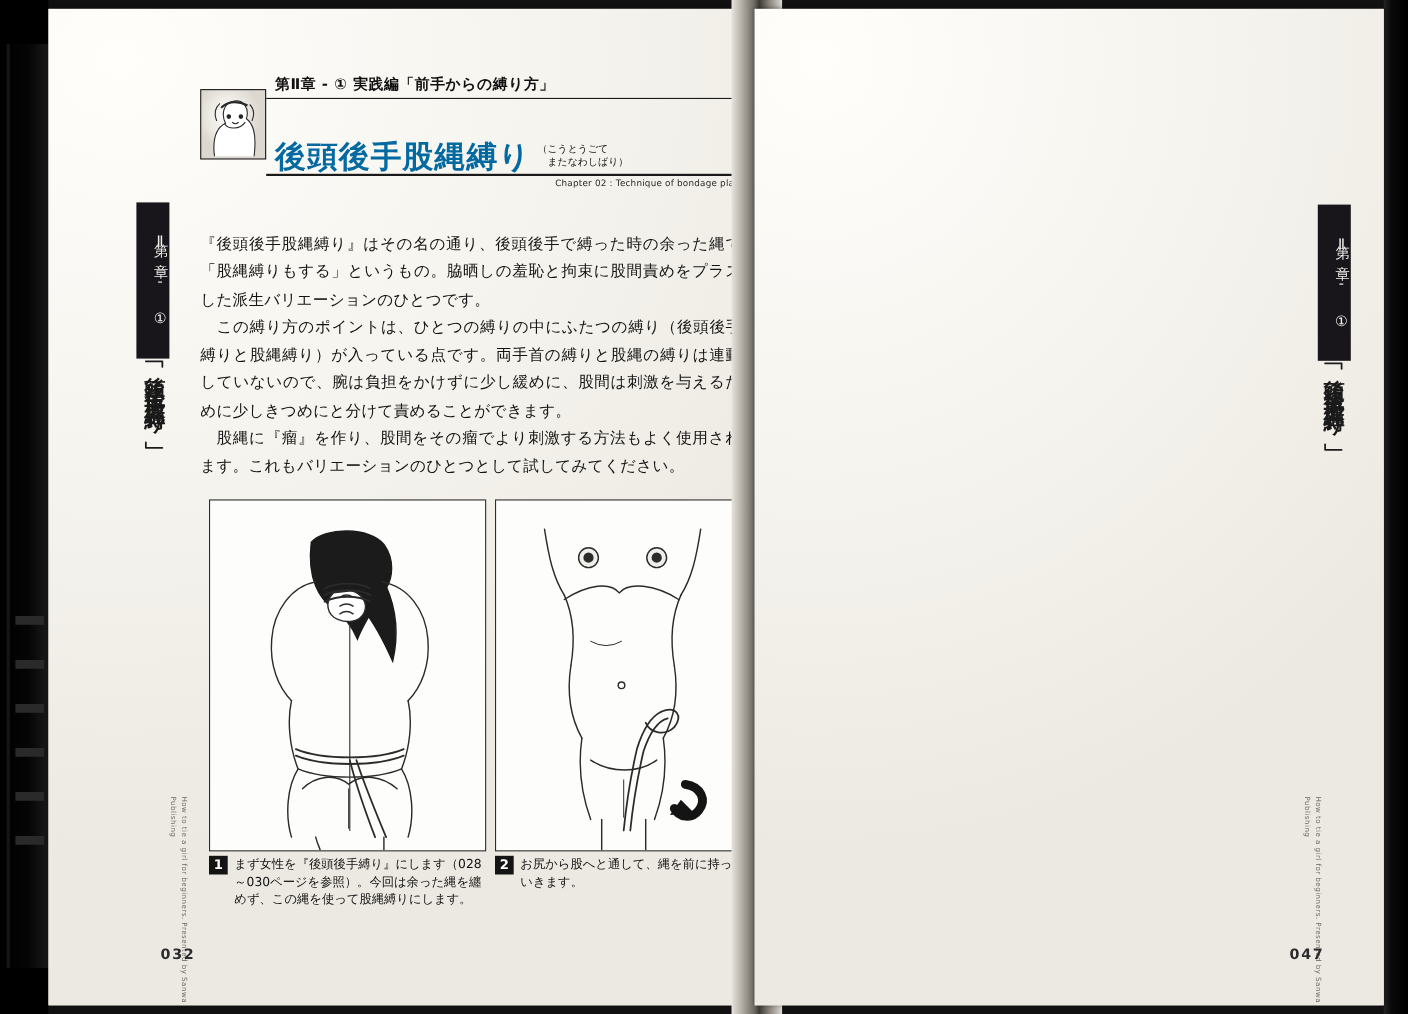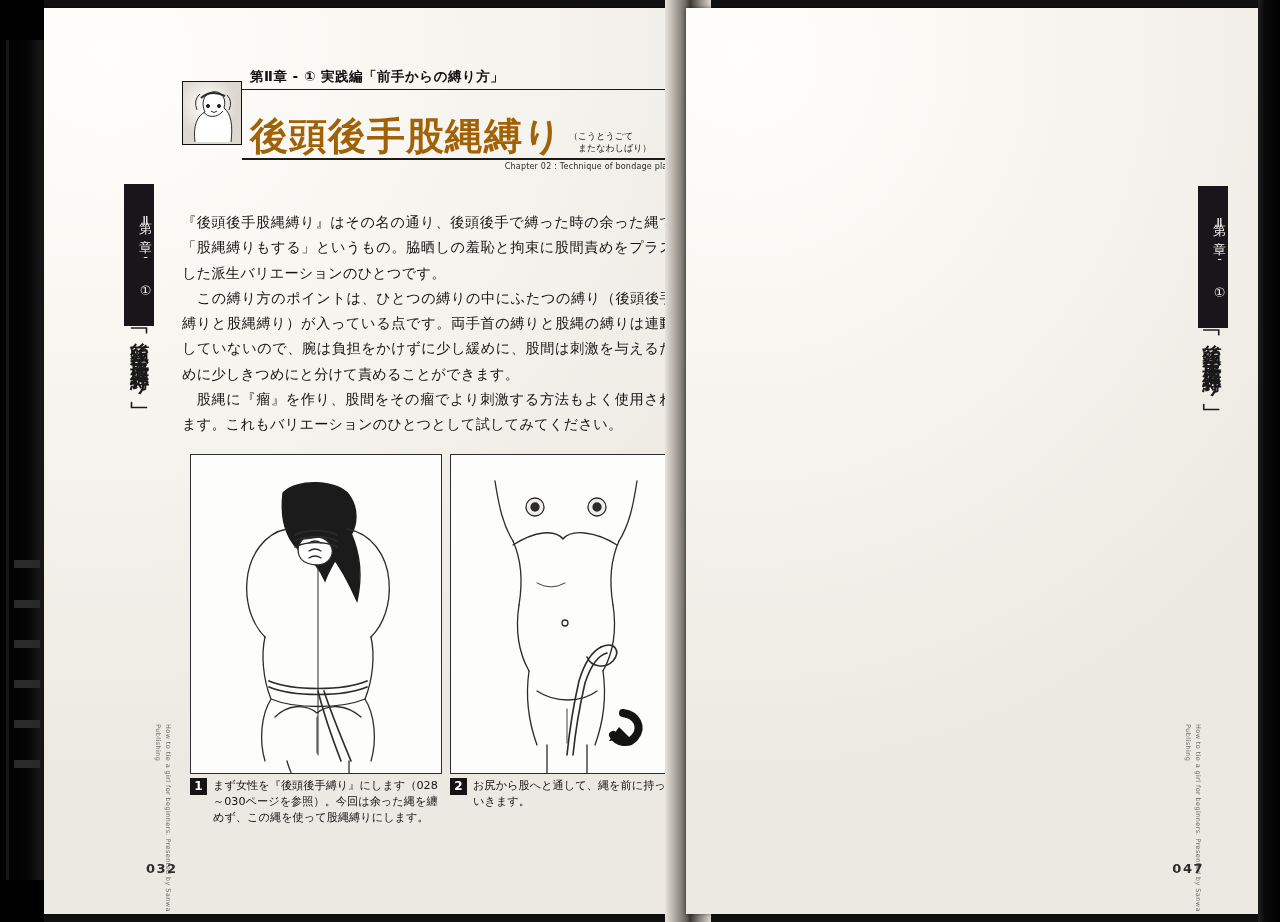--- a/index.html
+++ b/index.html
@@ -137,24 +137,24 @@
     white-space: nowrap;
   }
   .big-title-row {
     display: flex;
     align-items: flex-end;
     padding-left: 8px;
     border-bottom: 2px solid #1a1a1a;
     padding-bottom: 1px;
   }
   .big-title {
-    font-size: 38px;
+    font-size: 28px;
     font-weight: 700;
     letter-spacing: 1px;
-    color: #a16207;
+    color: #0369a1;
     line-height: 1.05;
   }
   .furigana {
     font-size: 9px;
     color: #111;
     line-height: 1.35;
     padding-left: 6px;
     padding-bottom: 3px;
     white-space: nowrap;
   }

